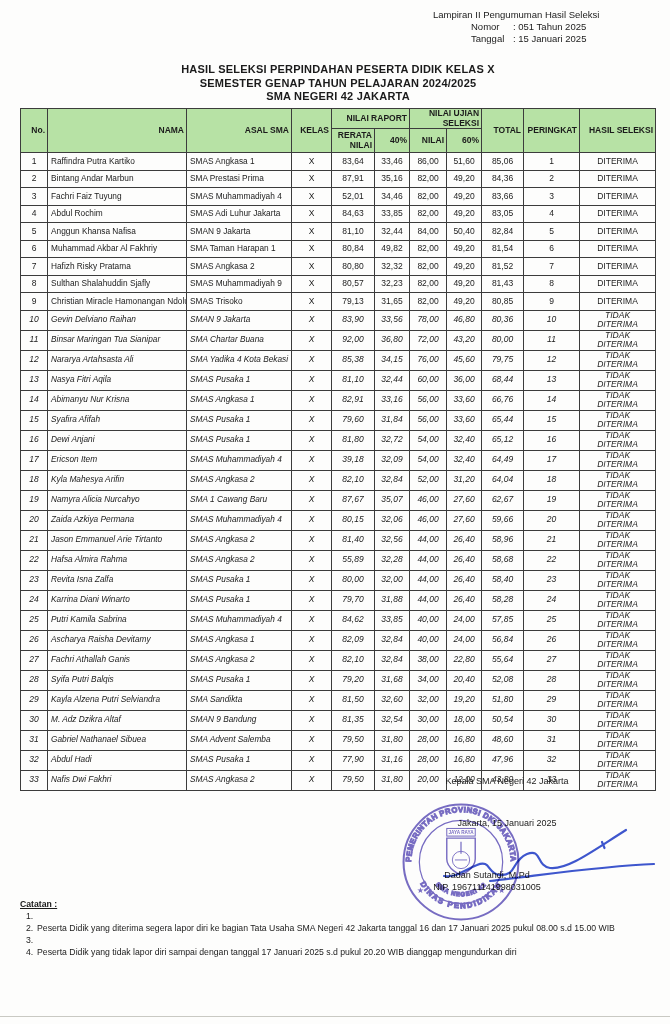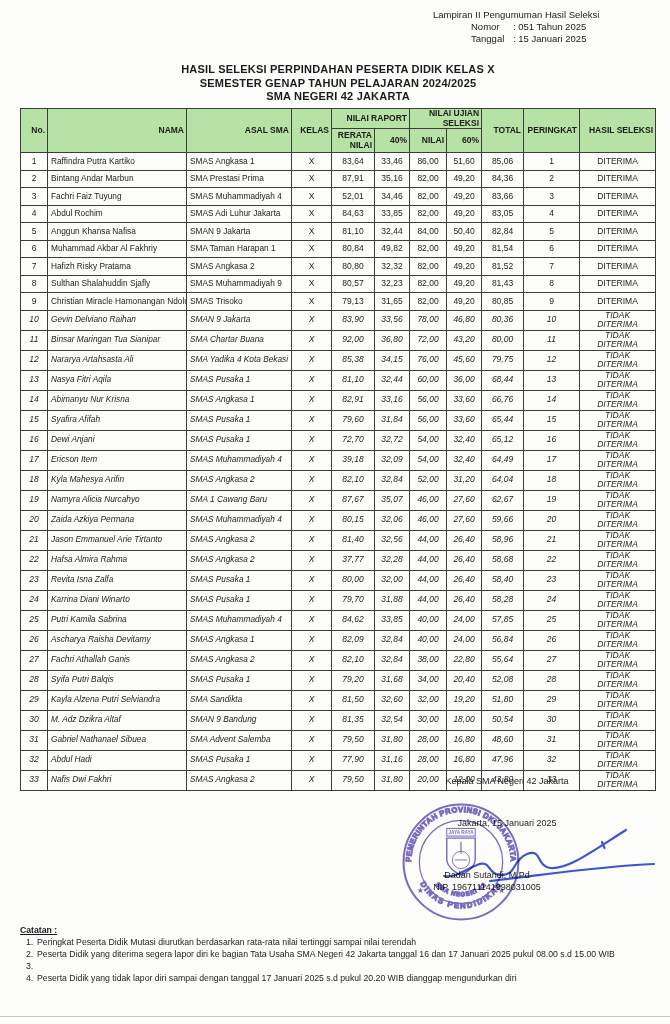--- a/index.html
+++ b/index.html
@@ -44,21 +44,21 @@
   .sig-role{top:776px;left:392px;}
   .sig-name{top:870px;left:372px;}
   .sig-nip{top:882px;left:372px;}
   .stamp{position:absolute;top:801px;left:400px;width:122px;height:122px;
          z-index:2;opacity:.82;mix-blend-mode:multiply;}
   .stamp *{stroke:var(--stamp);}
   .stamp text{fill:var(--stamp);stroke:none;font-family:"Liberation Sans",sans-serif;}
   .signature-svg{position:absolute;top:818px;left:398px;width:262px;height:76px;
                  z-index:3;mix-blend-mode:multiply;}
   
-  .catatan{position:absolute;top:924px;left:20px;width:640px;font-size:8.7px;line-height:12px;}
+  .catatan{position:absolute;top:898px;left:20px;width:640px;font-size:8.7px;line-height:12px;}
   .catatan-title{font-weight:bold;text-decoration:underline;}
   .catatan .item{display:flex;}
   .catatan .item .num{width:17px;padding-left:6px;flex:none;}
   .scan-line{position:absolute;left:0;top:1016px;width:100%;height:1px;background:#c9c9c3;}
 </style>
 </head>
 <body>
 
 <div class="page">
 
@@ -313,21 +313,21 @@
           <td>65,44</td>
           <td>15</td>
           <td style="white-space: pre-line; line-height: 9px;">TIDAK
 DITERIMA</td>
         </tr>
         <tr class="row-double">
           <td>16</td>
           <td class="left">Dewi Anjani</td>
           <td class="left">SMAS Pusaka 1</td>
           <td>X</td>
-          <td>72,70</td>
+          <td>81,80</td>
           <td>32,72</td>
           <td>54,00</td>
           <td>32,40</td>
           <td>65,12</td>
           <td>16</td>
           <td style="white-space: pre-line; line-height: 9px;">TIDAK
 DITERIMA</td>
         </tr>
         <tr class="row-double">
           <td>17</td>
@@ -397,21 +397,21 @@
           <td>58,96</td>
           <td>21</td>
           <td style="white-space: pre-line; line-height: 9px;">TIDAK
 DITERIMA</td>
         </tr>
         <tr class="row-double">
           <td>22</td>
           <td class="left">Hafsa Almira Rahma</td>
           <td class="left">SMAS Angkasa 2</td>
           <td>X</td>
-          <td>37,77</td>
+          <td>55,89</td>
           <td>32,28</td>
           <td>44,00</td>
           <td>26,40</td>
           <td>58,68</td>
           <td>22</td>
           <td style="white-space: pre-line; line-height: 9px;">TIDAK
 DITERIMA</td>
         </tr>
         <tr class="row-double">
           <td>23</td>
@@ -608,21 +608,20 @@
       <path d="M 92 63 C 145 57 203 48 256 46"></path>
       <path d="M 204 24 l 2.5 6"></path>
     </g>
   </svg>
 
   <div class="catatan">
     <div class="catatan-title">Catatan :</div>
     <div>
         <div class="item">
           <span class="num">1.</span>
-          <span>Peringkat Peserta Didik Mutasi diurutkan berdasarkan rata-rata nilai tertinggi sampai nilai terendah</span>
         </div>
         <div class="item">
           <span class="num">2.</span>
           <span>Peserta Didik yang diterima segera lapor diri ke bagian Tata Usaha SMA Negeri 42 Jakarta tanggal 16 dan 17 Januari 2025 pukul 08.00 s.d 15.00 WIB</span>
         </div>
         <div class="item">
           <span class="num">3.</span>
         </div>
         <div class="item">
           <span class="num">4.</span>

